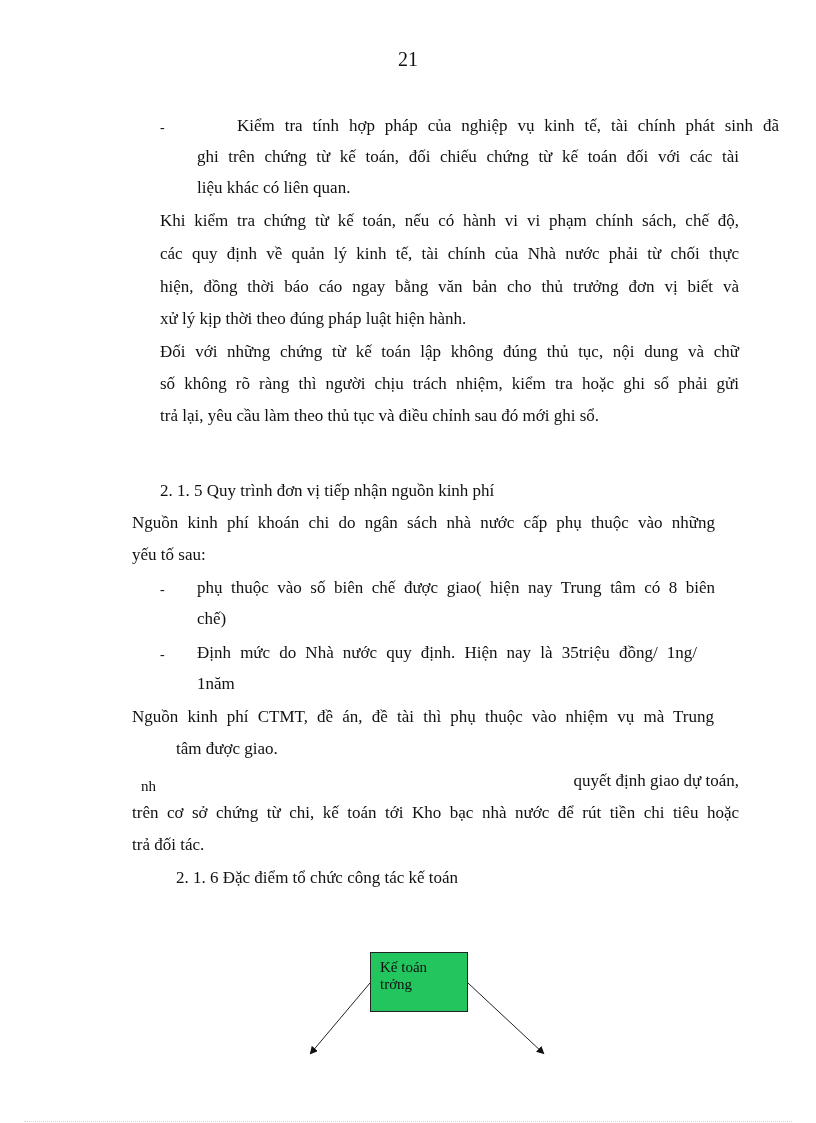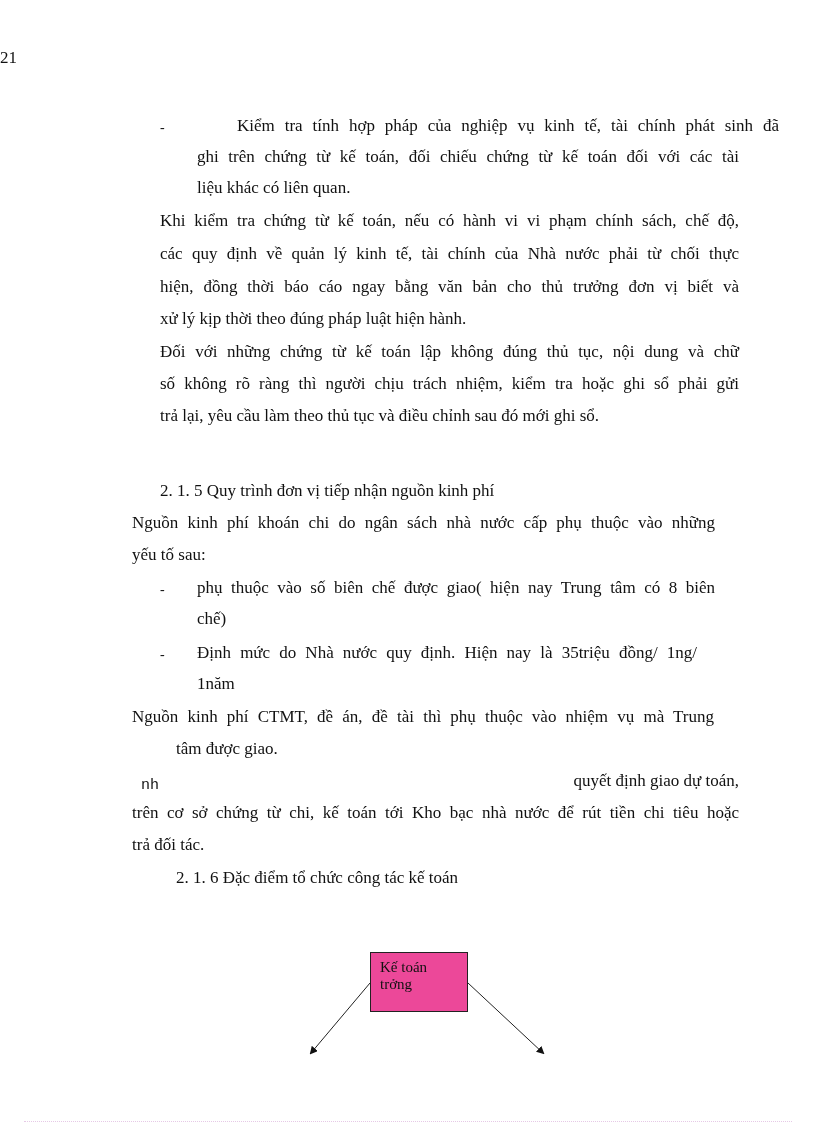--- a/index.html
+++ b/index.html
@@ -13,21 +13,22 @@
       position: relative;
       overflow: hidden;
       font-family: "Liberation Serif", serif;
       color: #111111;
     }
     .page-number {
       position: absolute;
       top: 48px;
       left: 0;
       width: 816px;
-      font-size: 17px;
+      text-align: center;
+      font-size: 20px;
     }
     .line {
       position: absolute;
       font-size: 17px;
       white-space: nowrap;
       line-height: 22px;
     }
     .justify {
       text-align: justify;
       text-align-last: justify;
@@ -39,31 +40,30 @@
     .bullet-dash {
       position: absolute;
       font-size: 14px;
       line-height: 22px;
     }
     .sub-nh {
       font-size: 15px;
       position: relative;
       top: 5px;
       margin: 0 16px 12px 4px;
-      font-family: Liberation Mono, monospace;
     }
     .diagram-box {
       position: absolute;
       left: 370px;
       top: 952px;
       width: 98px;
       height: 60px;
       border: 1px solid #222;
       box-sizing: border-box;
-      background: #ec4899;
+      background: #22c55e;
     }
     .diagram-box-text {
       position: absolute;
       left: 9px;
       top: 6px;
       font-family: "Liberation Serif", serif;
       font-size: 15px;
       line-height: 17px;
       white-space: pre-line;
     }

